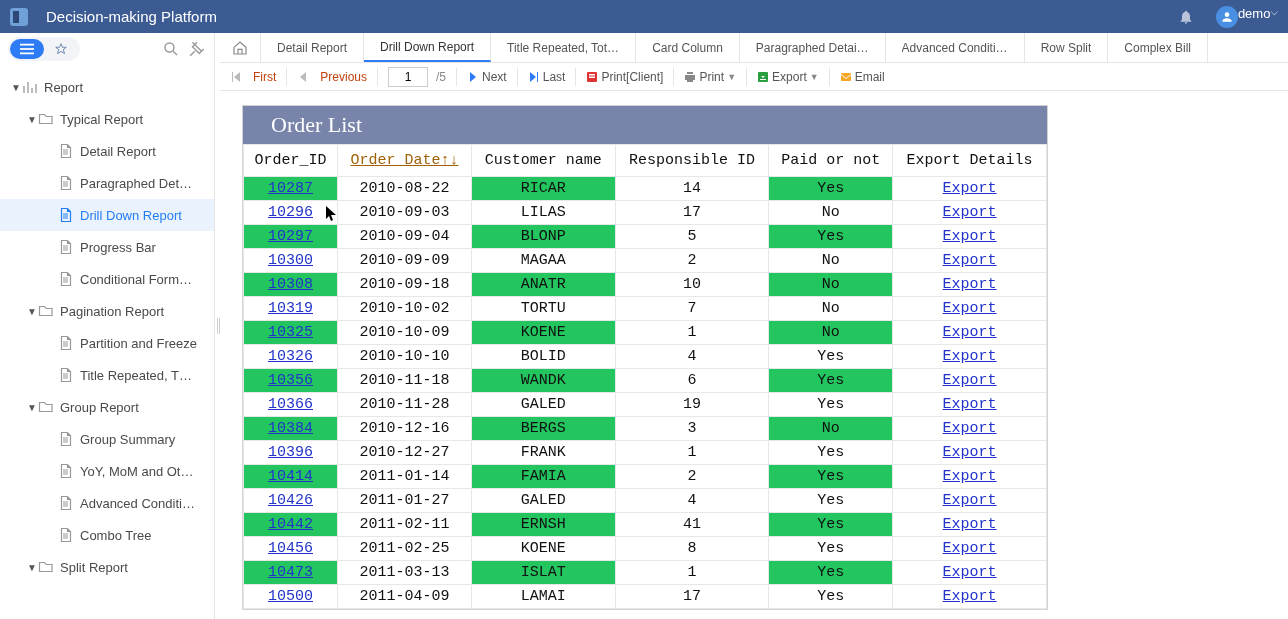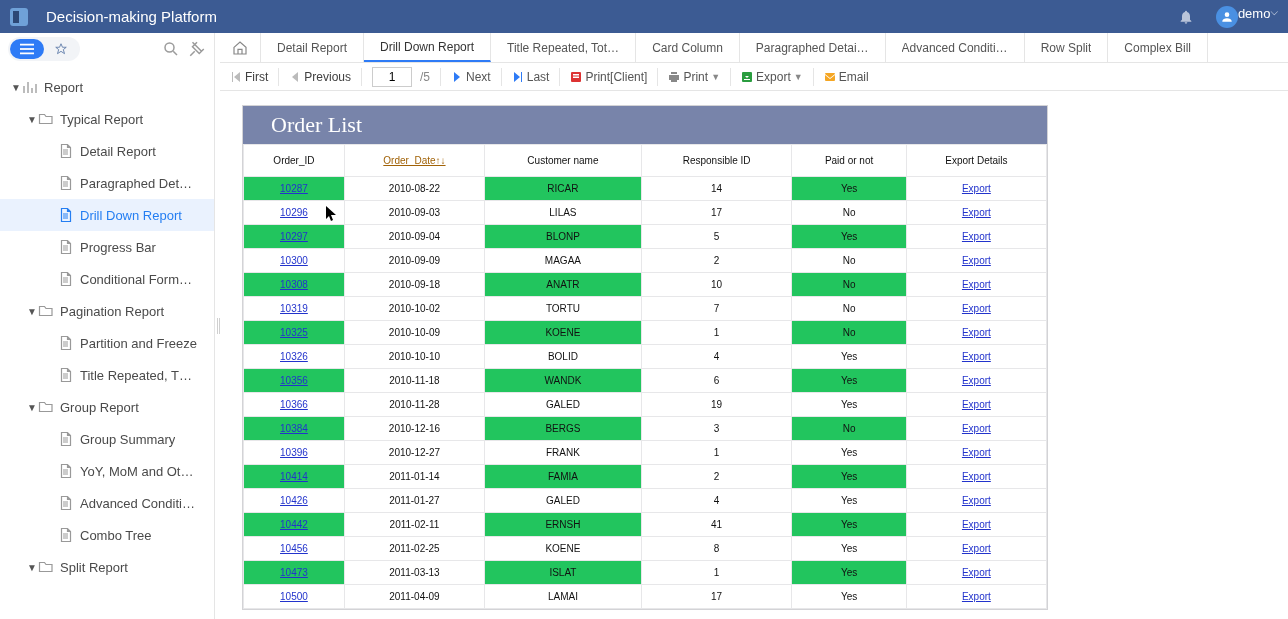--- a/index.html
+++ b/index.html
@@ -35,30 +35,30 @@
   .lvl1{padding-left:26px;}
   .lvl2{padding-left:46px;}
   .main{flex:1;display:flex;flex-direction:column;min-width:0;}
   .tabs{height:30px;display:flex;align-items:stretch;border-bottom:1px solid #e5e5e5;font-size:12px;background:#fff;}
   .tab{display:flex;align-items:center;padding:0 16px;border-right:1px solid #e5e5e5;cursor:pointer;white-space:nowrap;color:#555;min-width:0;}
   .tab.home{padding:0 12px;}
   .tab.active{color:#333;border-bottom:2px solid #2e7bf6;}
   .tab .tl{overflow:hidden;text-overflow:ellipsis;}
   .toolbar{height:28px;border-bottom:1px solid #e5e5e5;display:flex;align-items:center;padding:0 6px;font-size:12px;gap:4px;background:#fff;flex-shrink:0;}
   .tb{display:flex;align-items:center;padding:0 4px;height:22px;cursor:pointer;color:#555;}
-  .tb.dis{color:#404040;cursor:default;}
+  .tb.dis{color:#c2410c;cursor:default;gap:8px;}
   .tb svg{width:12px;height:12px;margin-right:3px;}
   .tbsep{width:1px;height:18px;background:#e5e5e5;margin:0 2px;}
   .pginput{width:40px;height:20px;border:1px solid #ccc;text-align:center;font-size:12px;margin:0 4px;}
   .pgtot{color:#888;margin-right:4px;}
   .caret{font-size:9px;margin-left:3px;color:#888;}
   .content{flex:1;overflow:auto;padding:14px 22px;}
   .rptwrap{width:806px;border:1px solid #d3d3d6;}
   .rpttitle{background:#7884aa;color:#ffffff;font-family:"Times New Roman",serif;font-size:22px;padding:6px 28px;}
-  .rtab{width:100%;border-collapse:collapse;font-family:Liberation Sans, sans-serif;font-size:10px;}
+  .rtab{width:100%;border-collapse:collapse;font-family:Liberation Mono, monospace;font-size:15px;}
   .rtab th,.rtab td{border:1px solid #e7e7e9;text-align:center;height:24px;padding:0 6px;color:#111;}
   .rtab th{font-weight:400;height:32px;background:#fff;}
   .rtab th .sortable{color:#a16207;text-decoration:underline;cursor:pointer;}
   .rtab td.r{background:#22c55e;}
   .rtab a{color:#2233cc;text-decoration:underline;}
   .drag{width:5px;cursor:col-resize;position:relative;}
   .drag::before{content:"";position:absolute;left:2px;top:50%;margin-top:-8px;width:1px;height:16px;background:#d0d0d0;box-shadow:2px 0 0 #d0d0d0;}
   .cursor-arrow{position:absolute;left:325px;top:205px;width:14px;height:18px;pointer-events:none;z-index:99;}
 </style>
 </head>

